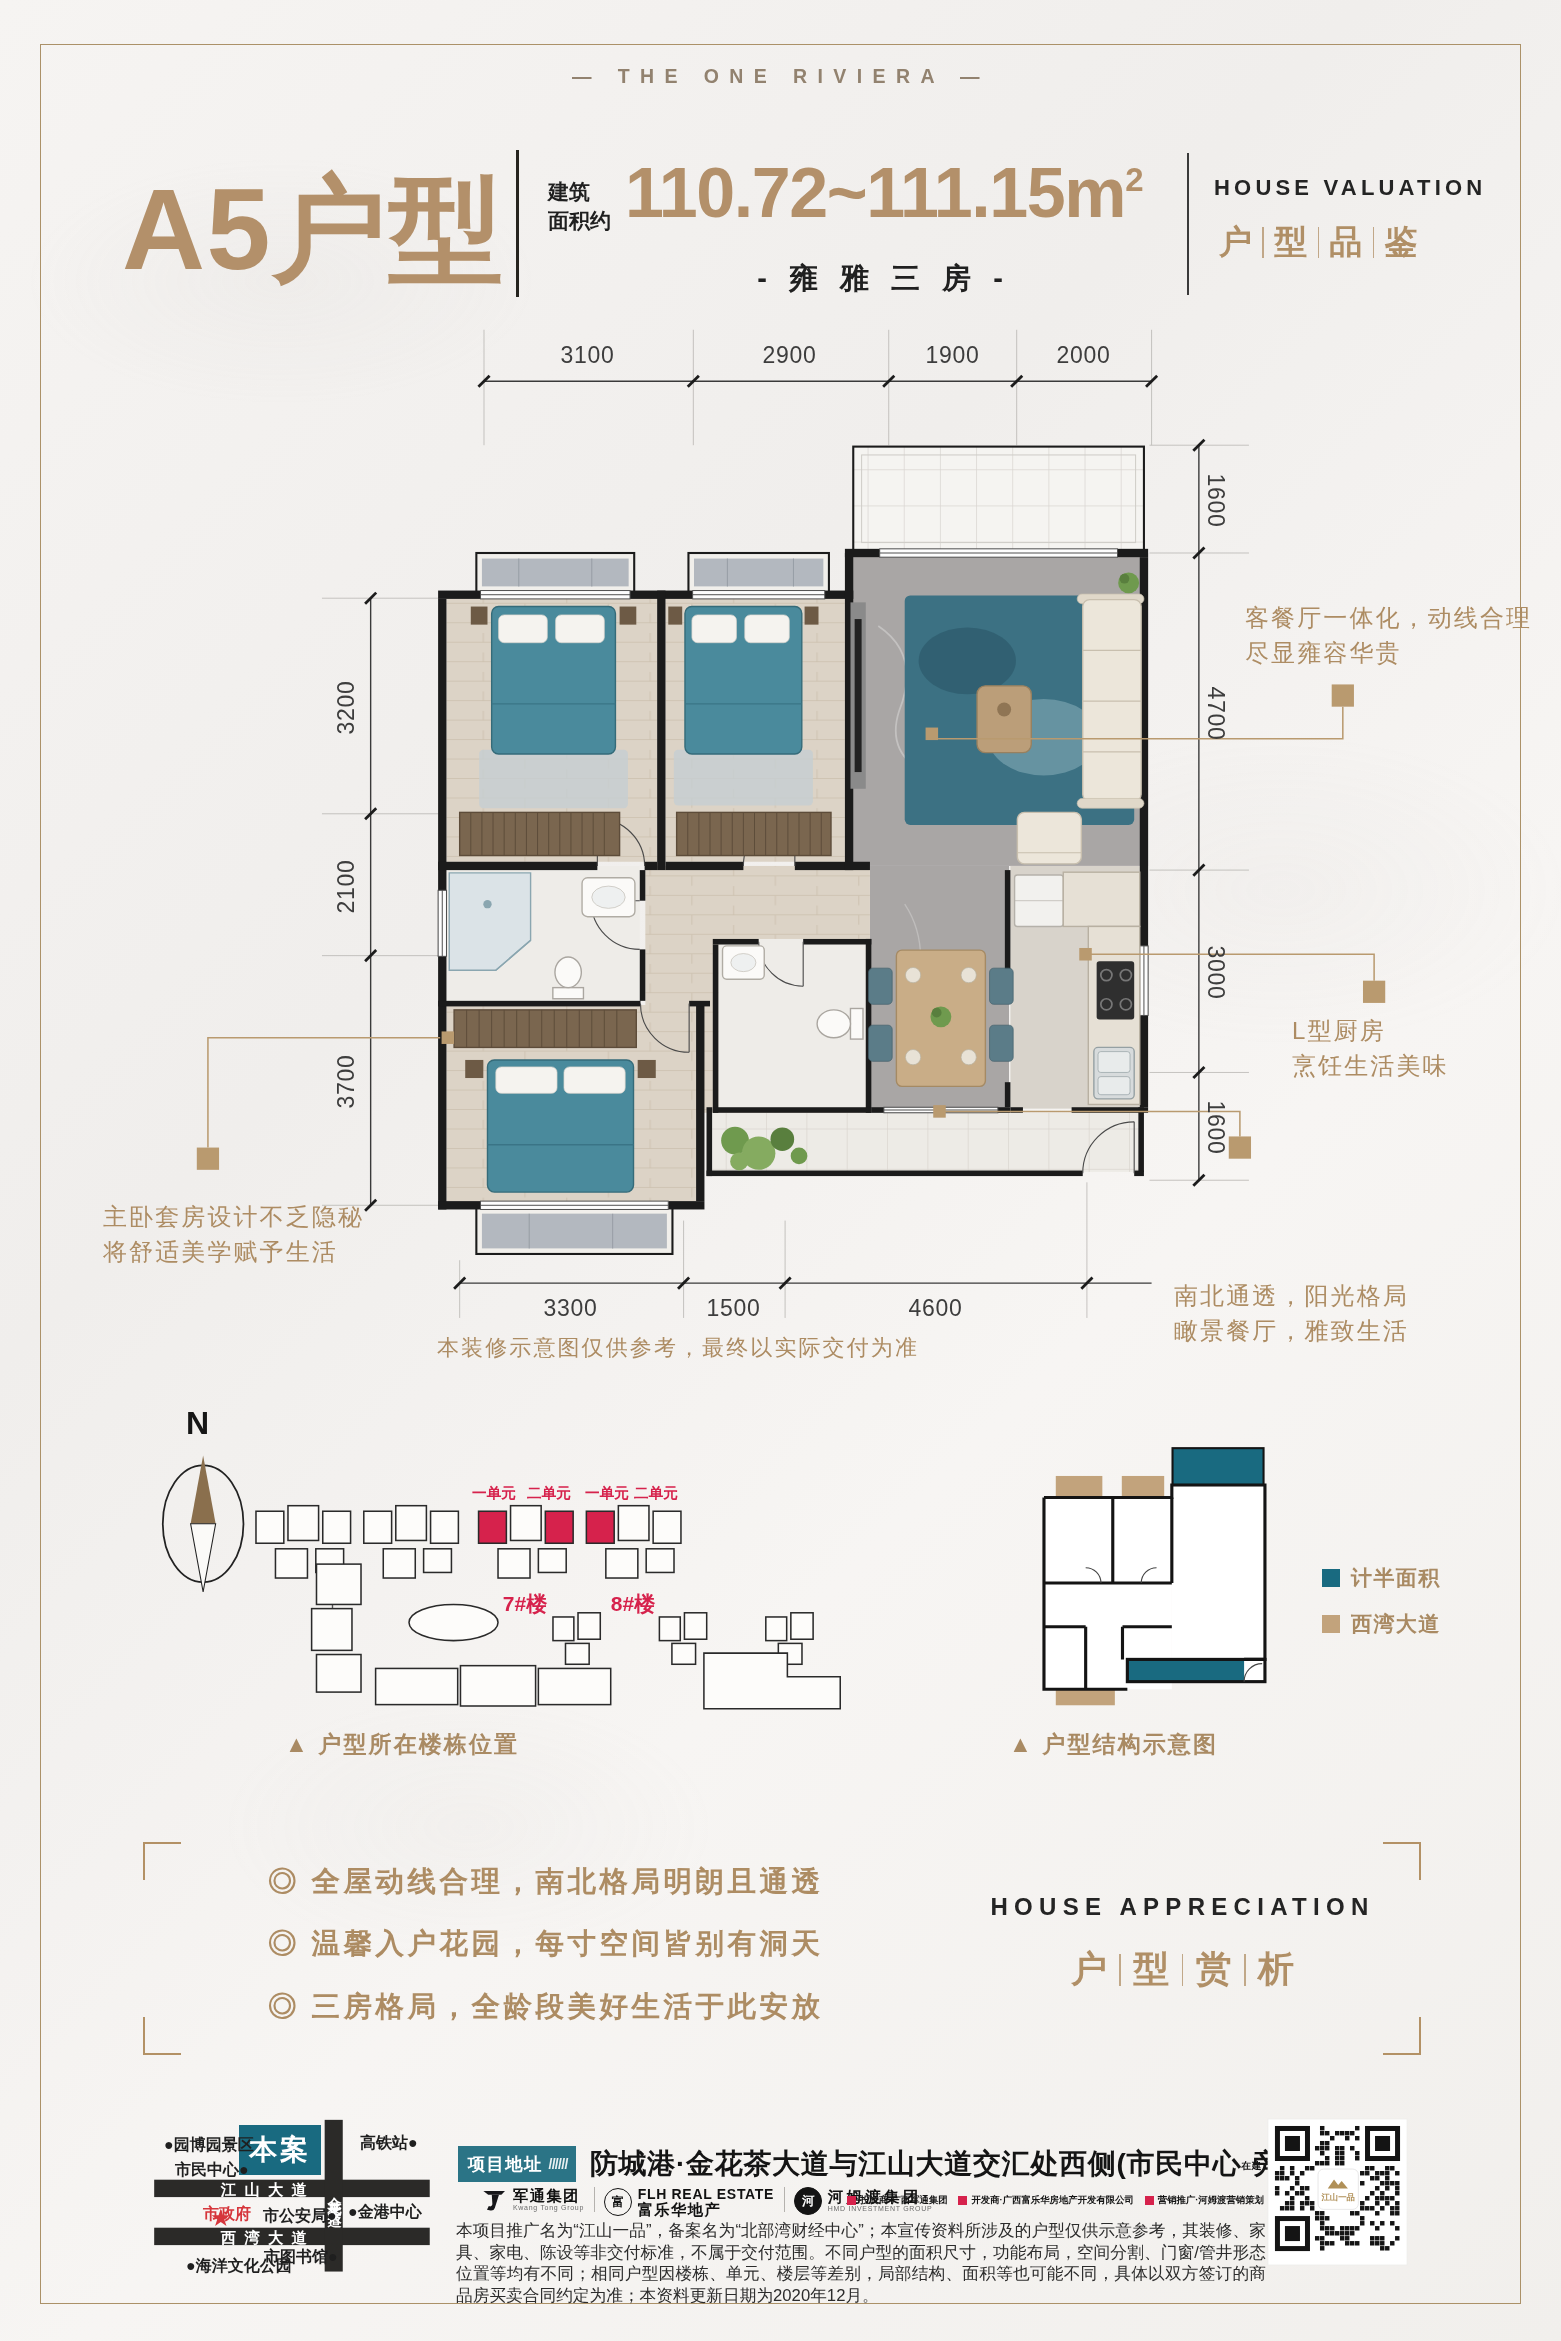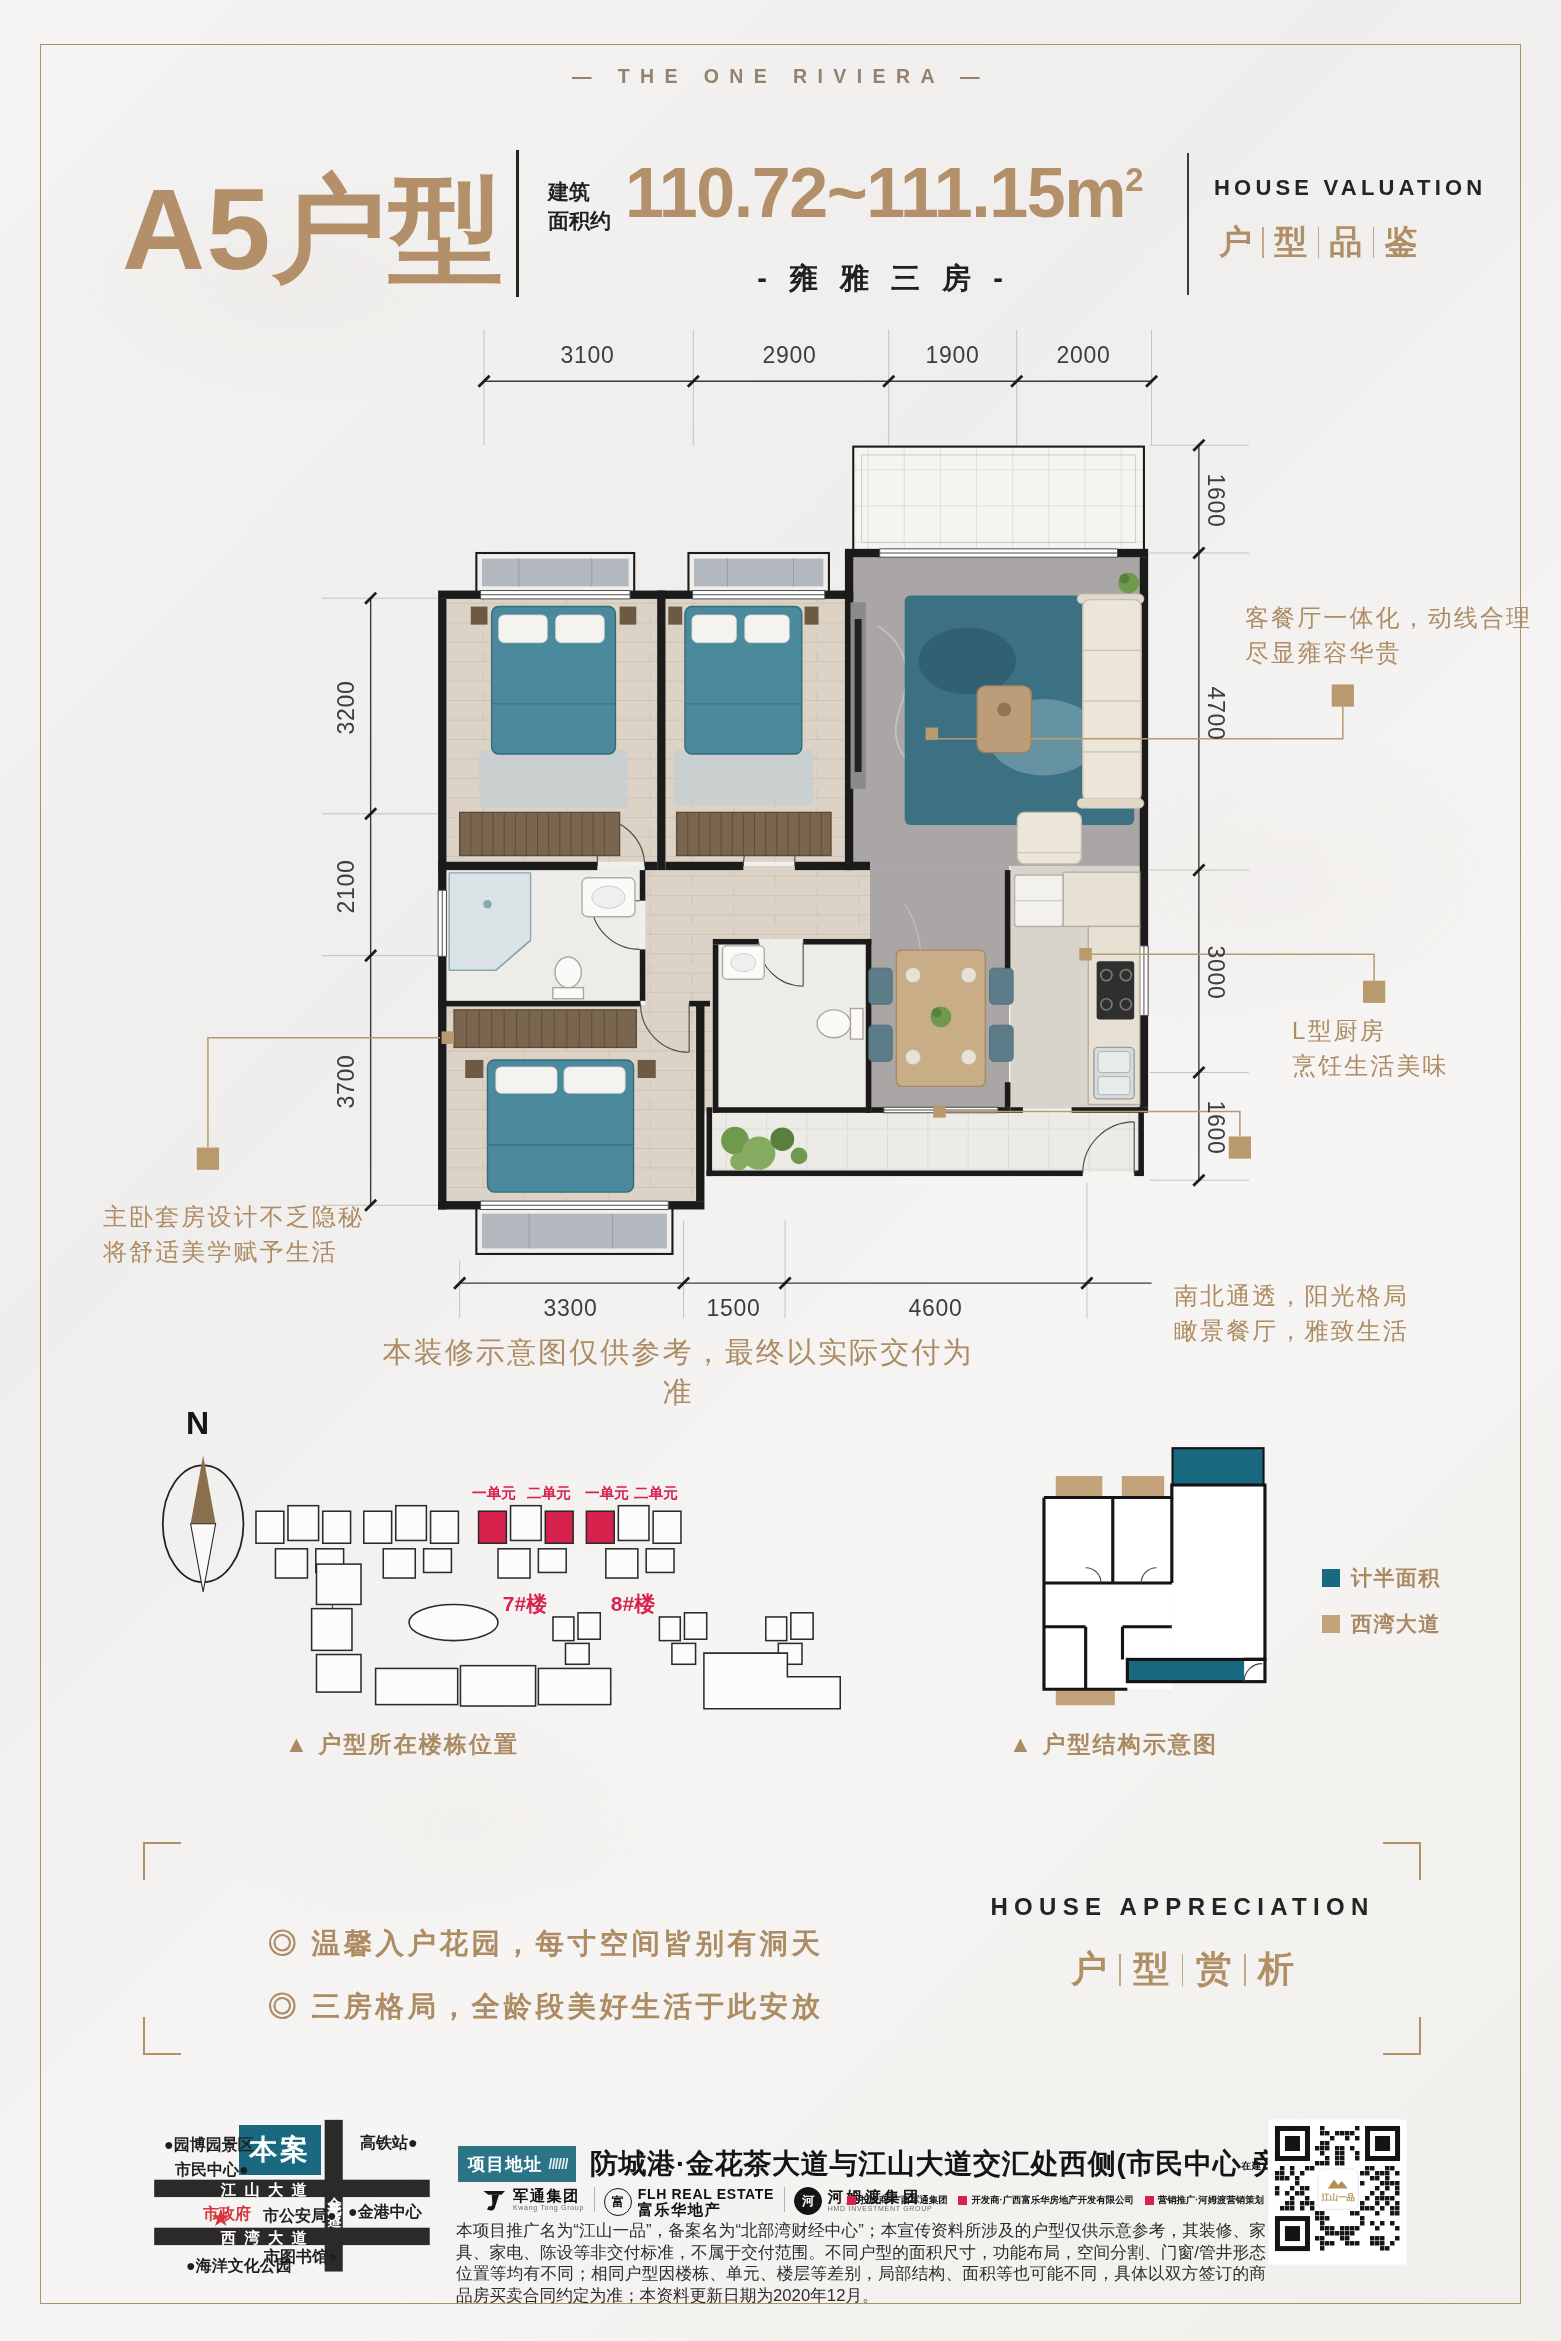--- a/index.html
+++ b/index.html
@@ -24,21 +24,21 @@
   .sec-en{position:absolute;font-weight:bold;color:#242424;}
   .cnrow{position:absolute;display:flex;align-items:center;}
   .cnrow .ch{font-weight:bold;color:#b08f66;}
   .cnrow .sep{width:1.4px;background:#b08f66;opacity:.75;}
   
   .dim{position:absolute;width:83px;text-align:center;font-size:23px;color:#3d3d3d;letter-spacing:0.7px;}
   .dim.rl{transform:rotate(-90deg);}
   .dim.rr{transform:rotate(90deg);}
   
   .anno{position:absolute;font-size:24px;line-height:35px;color:#ad8c63;letter-spacing:2.1px;white-space:nowrap;}
-  .plan-note{position:absolute;left:379px;top:1333px;width:598px;text-align:center;font-size:29px;
+  .plan-note{position:absolute;left:379px;top:1333px;width:598px;text-align:center;font-size:22px;
              letter-spacing:2.1px;color:#ad8c63;}
   .northlbl{position:absolute;left:186px;top:1405px;font-size:32px;font-weight:bold;color:#161616;}
   .redlbl{position:absolute;text-align:center;font-weight:bold;color:#d6224c;}
   .cap{position:absolute;font-size:23px;font-weight:bold;color:#a98a63;letter-spacing:2.1px;}
   .legend{position:absolute;display:flex;align-items:center;gap:11px;}
   .legend .sq{width:18px;height:18px;}
   .legend .lbl{font-size:21px;color:#a98a63;font-weight:bold;letter-spacing:1.4px;}
   
   .brk{position:absolute;width:38px;height:38px;}
   .hl{position:absolute;left:268px;font-size:28.5px;font-weight:bold;color:#ad8c63;letter-spacing:3.5px;white-space:nowrap;}
@@ -519,20 +519,21 @@
   <div class="legend" style="left:1322px;top:1610px;">
     <div class="sq" style="background:#c2a37c;"></div>
     <div class="lbl">西湾大道</div>
   </div>
   <div class="cap" style="left:1009px;top:1729px;width:271px;">▲ 户型结构示意图</div>
 
   <div class="brk" style="left:143px;top:1842px;border-top:2.1px solid #b39165;border-left:2.1px solid #b39165;"></div>
   <div class="brk" style="left:1383px;top:1842px;border-top:2.1px solid #b39165;border-right:2.1px solid #b39165;"></div>
   <div class="brk" style="left:143px;top:2017px;border-bottom:2.1px solid #b39165;border-left:2.1px solid #b39165;"></div>
   <div class="brk" style="left:1383px;top:2017px;border-bottom:2.1px solid #b39165;border-right:2.1px solid #b39165;"></div>
+  <div class="hl" style="top:1863px;">◎ 全屋动线合理，南北格局明朗且通透</div>
   <div class="hl" style="top:1925px;">◎ 温馨入户花园，每寸空间皆别有洞天</div>
   <div class="hl" style="top:1988px;">◎ 三房格局，全龄段美好生活于此安放</div>
   <div class="sec-en" style="left:974px;top:1893px;width:417px;text-align:center;font-size:24px;letter-spacing:6.3px;">HOUSE APPRECIATION</div>
   <div class="cnrow" style="left:974px;top:1945px;width:417px;justify-content:center;gap:12.5px;">
     <span class="ch" style="font-size:36px;">户</span>
       <span class="sep" style="height:32px;"></span>
     <span class="ch" style="font-size:36px;">型</span>
       <span class="sep" style="height:32px;"></span>
     <span class="ch" style="font-size:36px;">赏</span>
       <span class="sep" style="height:32px;"></span>

